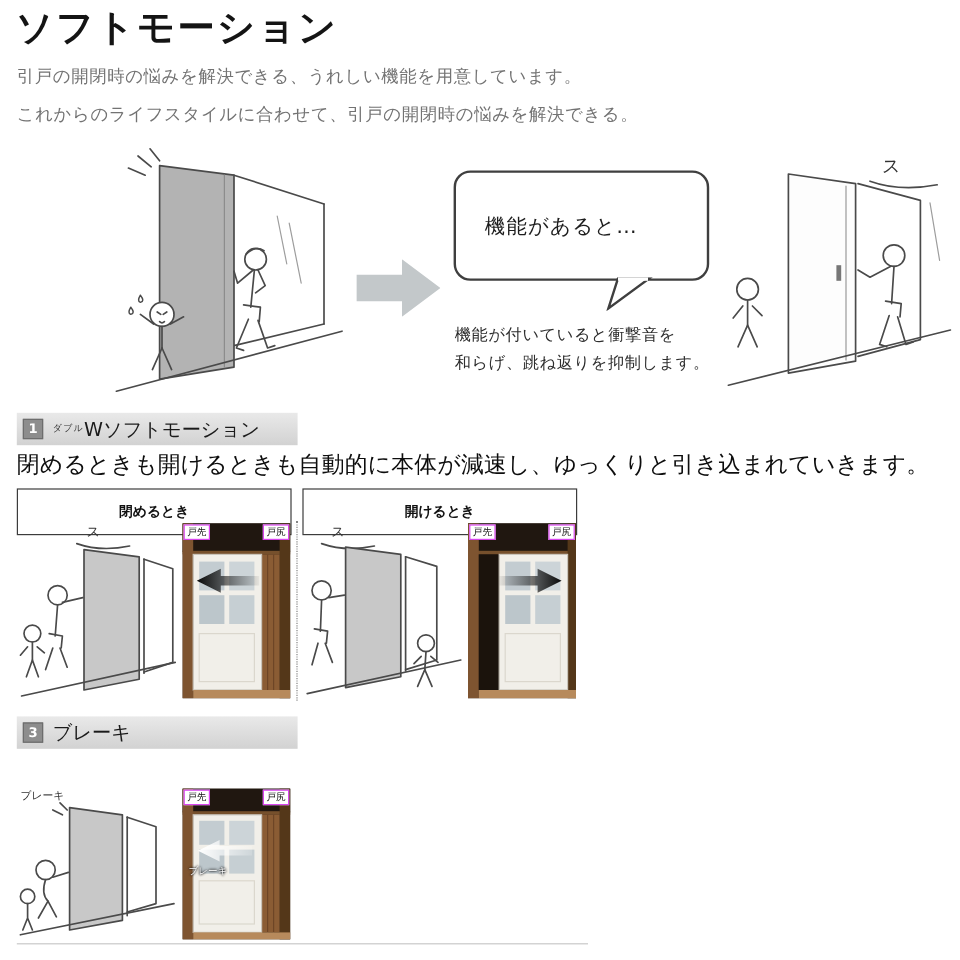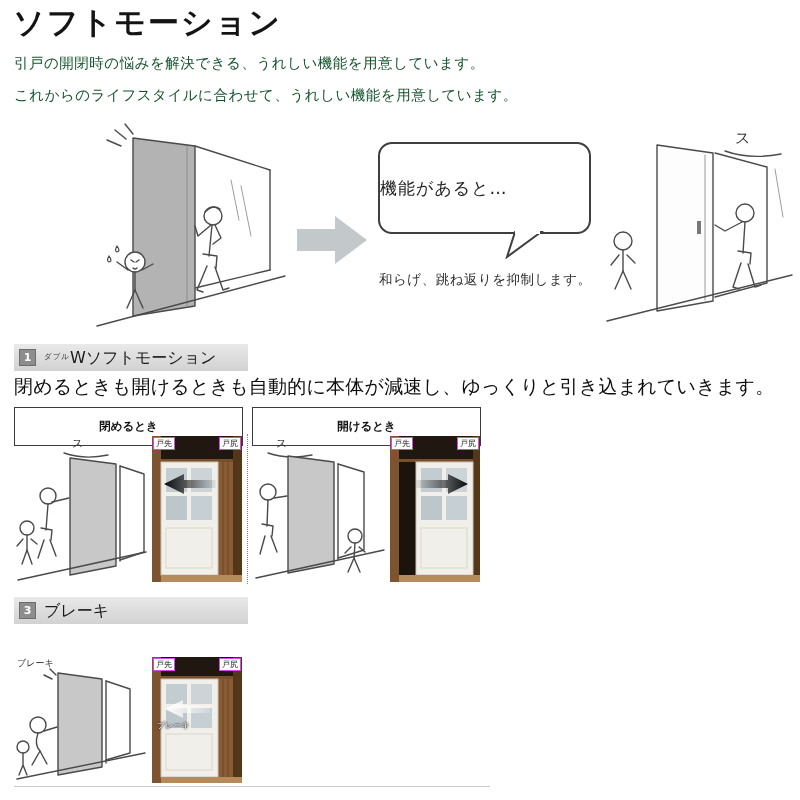--- a/index.html
+++ b/index.html
@@ -4,27 +4,27 @@
 <style>
   * { margin:0; padding:0; box-sizing:border-box; }
   html,body { background:#fff; }
   .page {
     position:relative; width:800px; height:800px; background:#fff; overflow:hidden;
     font-family:"DejaVu Sans","Liberation Sans",sans-serif; color:#222;
   }
   .abs { position:absolute; }
 
   .title { left:13px; top:2px; font-size:31px; font-weight:bold; color:#141414; letter-spacing:2px; }
-  .intro { left:14px; font-size:14.5px; color:#14532d; letter-spacing:0.5px; }
+  .intro { left:14px; font-size:14.5px; color:#737373; letter-spacing:0.5px; }
   .intro1 { top:54px; } .intro2 { top:86px; }
 
   .bubble {
     left:378px; top:142px; width:213px; height:92px;
     border:2px solid #3f3f3f; border-radius:14px; background:#fff;
-    display:flex; align-items:center; 
+    display:flex; align-items:center; padding-left:24px;
     font-size:17px; color:#1d1d1d; letter-spacing:1px;
   }
   .caption { left:379px; top:268px; font-size:13.5px; color:#2e2e2e; line-height:1.75; letter-spacing:0.5px; }
 
   .sec-header {
     left:14px; width:234px; height:27px;
     background:linear-gradient(#e9e9e9,#d2d2d2);
     display:flex; align-items:center;
   }
   .sec1 { top:344px; } .sec3 { top:597px; }
@@ -66,21 +66,21 @@
 
   .sketch { stroke:#4a4a4a; stroke-width:1.4; stroke-linecap:round; stroke-linejoin:round; fill:none; }
 </style>
 </head>
 <body>
 
 <div class="page">
 
   <h1 class="abs title">ソフトモーション</h1>
   <p class="abs intro intro1">引戸の開閉時の悩みを解決できる、うれしい機能を用意しています。</p>
-  <p class="abs intro intro2">これからのライフスタイルに合わせて、うれしい機能を用意しています。</p>
+  <p class="abs intro intro2">これからのライフスタイルに合わせて、引戸の開閉時の悩みを解決できる。</p>
 
   <svg class="abs" style="left:45px;top:120px" width="245" height="215" viewBox="0 0 245 215">
     <g class="sketch">
       <g>
         <path d="M150 26 L225 50"></path>
         <path d="M225 50 L225 150"></path>
         <path d="M150 168 L225 150"></path>
         <path d="M196 66 L206 116" stroke="#9d9d9d" stroke-width="1"></path>
         <path d="M186 60 L194 100" stroke="#9d9d9d" stroke-width="1"></path>
       </g>
@@ -125,20 +125,21 @@
 
   <div class="abs bubble">
     <span>機能があると…</span>
   </div>
   <svg class="abs" style="left:505px;top:231px" width="42" height="28" viewBox="0 0 42 28">
     <path d="M10 1 L2 26 L36 1 Z" fill="#fff" stroke="#3f3f3f" stroke-width="2"></path>
     <rect x="10" y="0" width="25" height="3" fill="#fff"></rect>
   </svg>
 
   <div class="abs caption">
+    <div>機能が付いていると衝撃音を</div>
     <div>和らげ、跳ね返りを抑制します。</div>
   </div>
 
   <svg class="abs" style="left:597px;top:125px" width="200" height="205" viewBox="0 0 200 205">
     <g class="sketch">
       <text x="138" y="18" font-size="15" fill="#333" stroke="none">ス</text>
       <path d="M128 26 q25 9 56 3"></path>
       <g>
         <path d="M118 28 L170 42 L170 158 L118 172"></path>
         <path d="M178 44 L186 92" stroke="#9d9d9d" stroke-width="1"></path>

